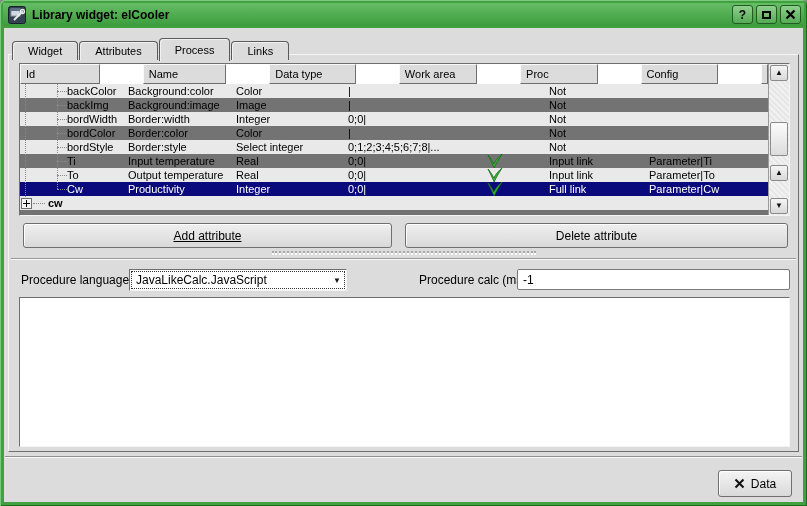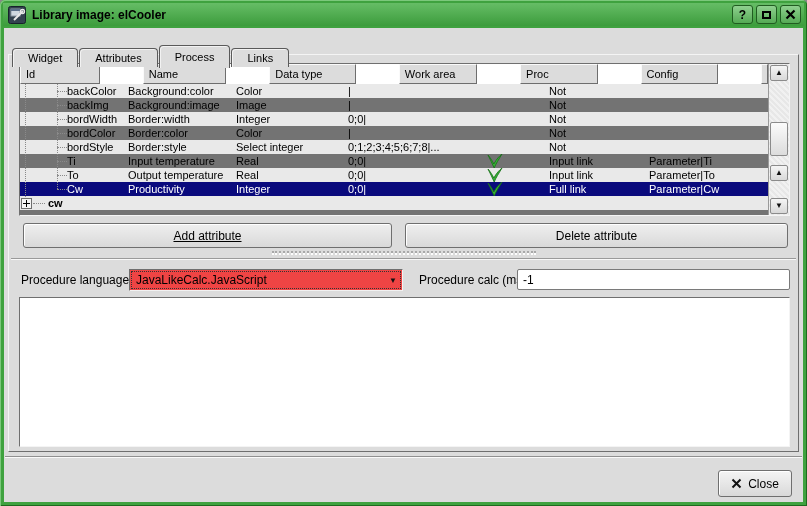--- a/index.html
+++ b/index.html
@@ -14,21 +14,21 @@
   .title-icon{width:18px;height:18px;margin:0 6px 0 2px;flex:0 0 auto;}
   .title-text{font-size:12px;font-weight:bold;flex:1;white-space:nowrap;}
   .win-buttons{display:flex;gap:3px;}
   .win-btn{width:21px;height:19px;display:flex;align-items:center;justify-content:center;
     background:linear-gradient(#8fd08f,#55aa55);border:1px solid #215c21;border-radius:3px;
     font-family:"Liberation Sans",sans-serif;font-size:12px;font-weight:bold;color:#000;padding:0;cursor:pointer;}
   .max-glyph{width:9px;height:8px;border:2px solid #000;display:inline-block;}
   
   .client{position:absolute;left:4px;top:28px;width:799px;height:474px;background:#dcdcdc;}
   
-  .tabbar{position:absolute;left:8px;top:17px;height:22px;display:flex;align-items:flex-end;z-index:2;}
+  .tabbar{position:absolute;left:8px;top:10px;height:22px;display:flex;align-items:flex-end;z-index:2;}
   .tab{height:19px;line-height:18px;padding:0 15px;font-size:11px;background:#dcdcdc;
     border:1px solid #5a5a5a;border-bottom:none;border-radius:4px 4px 0 0;margin-right:1px;
     box-shadow:inset 1px 1px 0 #f2f2f2;cursor:pointer;}
   .tab.selected{height:23px;line-height:22px;margin-bottom:-1px;z-index:3;}
   .tabpanel{position:absolute;left:4px;top:26px;width:791px;height:398px;background:#dcdcdc;
     border:1px solid;border-color:#f4f4f4 #6f6f6f #6f6f6f #f4f4f4;}
   
   .table{position:absolute;left:10px;top:8px;width:771px;height:153px;background:#fff;
     border:1px solid;border-color:#6f6f6f #f4f4f4 #f4f4f4 #6f6f6f;}
   .thead{position:absolute;left:0;top:0;right:21px;height:20px;display:flex;gap:43px;}
@@ -74,21 +74,21 @@
   
   .splitter{position:absolute;left:2px;right:2px;top:195px;height:7px;cursor:row-resize;}
   .grip{position:absolute;left:50%;transform:translateX(-50%);top:1px;width:264px;height:4px;
     border-top:2px dotted #a8a8a8;border-bottom:2px dotted #fdfdfd;}
   .sect-line{position:absolute;left:2px;right:2px;top:203px;height:2px;border-top:1px solid #9a9a9a;border-bottom:1px solid #f8f8f8;}
   
   .proc-row{position:absolute;left:0;top:214px;width:100%;height:24px;}
   .plabel{position:absolute;top:4px;font-size:12px;white-space:nowrap;}
   .plabel.lang{left:12px;}
   .plabel.calc{left:410px;}
-  .combo{position:absolute;left:120px;top:0;width:274px;height:22px;background:#ef4444;
+  .combo{position:absolute;left:120px;top:0;width:218px;height:22px;background:#ffffff;
     border:1px solid;border-color:#6f6f6f #f2f2f2 #f2f2f2 #6f6f6f;cursor:pointer;}
   .combo::before{content:"";position:absolute;inset:1px;border:1px dotted #333;pointer-events:none;}
   .combo-text{position:absolute;left:6px;top:3px;font-size:12px;white-space:nowrap;}
   .combo-arrow{position:absolute;right:5px;top:6px;font-size:8px;color:#111;}
   .calc-input{position:absolute;left:508px;top:0;width:273px;height:21px;border:1px solid #7a7a7a;border-radius:2px;
     font-family:"Liberation Sans",sans-serif;font-size:12px;padding:0 5px;background:#fff;color:#000;}
   
   .proc-text{position:absolute;left:10px;top:242px;width:771px;height:150px;background:#fff;
     border:1px solid;border-color:#6f6f6f #f4f4f4 #f4f4f4 #6f6f6f;cursor:text;}
   
@@ -104,21 +104,21 @@
   <div class="titlebar">
     <span class="title-icon">
       <svg width="18" height="18" viewBox="0 0 18 18">
         <rect x="0.5" y="0.5" width="17" height="17" rx="2" fill="#33424f" stroke="#16212b"></rect>
         <rect x="3" y="3" width="9" height="7" fill="#cfd8e0" stroke="#8d99a5"></rect>
         <rect x="3" y="3" width="9" height="2" fill="#5b708a"></rect>
         <line x1="6" y1="14" x2="15" y2="5" stroke="#e8e8e8" stroke-width="2"></line>
         <circle cx="14.5" cy="5.5" r="2" fill="none" stroke="#e8e8e8" stroke-width="1.3"></circle>
       </svg>
     </span>
-    <span class="title-text">Library image: elCooler</span>
+    <span class="title-text">Library widget: elCooler</span>
     <span class="win-buttons">
       <button class="win-btn">?</button>
       <button class="win-btn">
           <span class="max-glyph"></span>
         </button>
       <button class="win-btn">
         <svg width="11" height="11" viewBox="0 0 11 11">
           <path d="M1.5 1.5 L9.5 9.5 M9.5 1.5 L1.5 9.5" stroke="#000" stroke-width="2.2"></path>
         </svg>
       </button>
@@ -289,16 +289,16 @@
 
       <div class="proc-text"></div>
     </div>
 
     <div class="divider"></div>
 
     <button class="close-btn">
       <svg width="11" height="11" viewBox="0 0 11 11">
         <path d="M1.5 1.5 L9.5 9.5 M9.5 1.5 L1.5 9.5" stroke="#111" stroke-width="2"></path>
       </svg>
-      <span>Close</span>
+      <span>Data</span>
     </button>
   </div>
 </div>
 
 </body></html>

